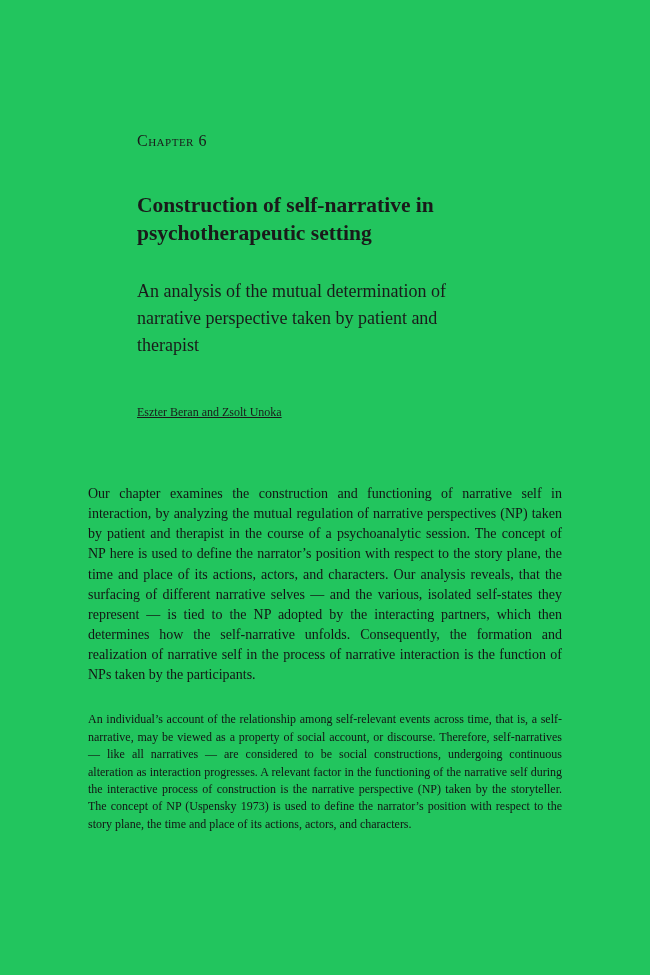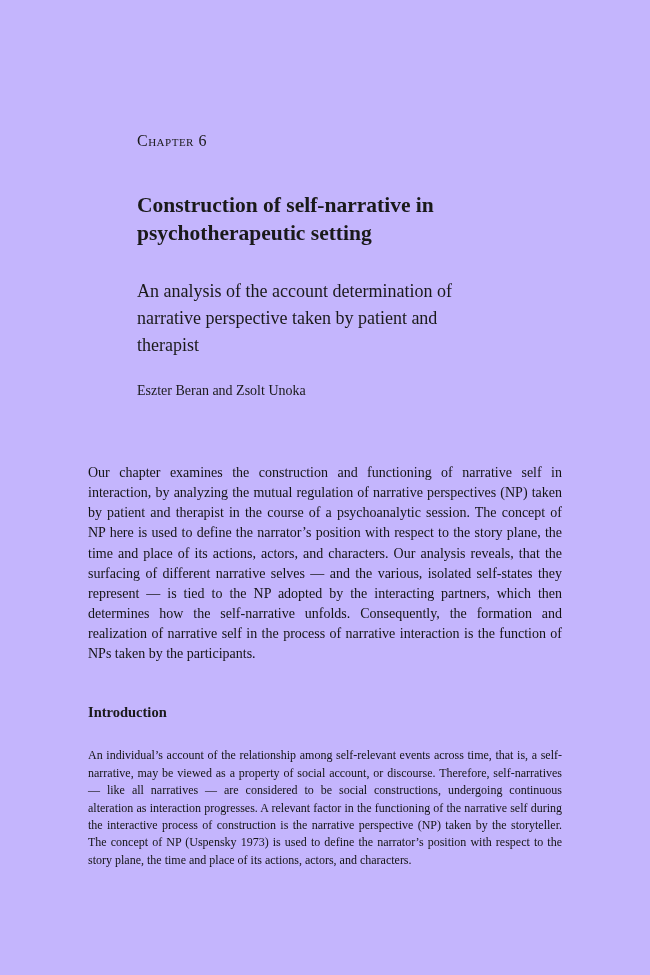--- a/index.html
+++ b/index.html
@@ -5,21 +5,21 @@
   html, body {
     margin: 0;
     padding: 0;
     background: #ffffff;
   }
   .page {
     position: relative;
     width: 650px;
     height: 975px;
     margin: 0 auto;
-    background: #c4b5fd;
+    background: #22c55e;
     font-family: "Liberation Serif", "DejaVu Serif", serif;
     color: #1a1a1a;
     box-sizing: border-box;
     padding: 132px 88px 0 88px;
     overflow: hidden;
   }
   .front-matter {
     margin-left: 49px;   
     margin-right: 10px;
   }
@@ -37,22 +37,23 @@
     max-width: 350px;
   }
   .chapter-subtitle {
     margin-top: 30px;
     font-size: 18px;
     font-weight: normal;
     line-height: 1.5;
     max-width: 360px;
   }
   .authors {
-    margin-top: 24px;
-    font-size: 14px;
+    margin-top: 46px;
+    font-size: 12px;
+    text-decoration: underline;
   }
   .abstract {
     margin-top: 64px;
     font-size: 14px;
     line-height: 1.44;
     text-align: justify;
     color: #141414;
   }
   .section-heading {
     margin-top: 40px;
@@ -70,24 +71,23 @@
 </head>
 <body>
 
 <div class="page">
 
   <div class="front-matter">
     <div class="chapter-label">Chapter 6</div>
 
     <h1 class="chapter-title">Construction of self-narrative in psychotherapeutic setting</h1>
 
-    <h2 class="chapter-subtitle">An analysis of the account determination of narrative perspective taken by patient and therapist</h2>
+    <h2 class="chapter-subtitle">An analysis of the mutual determination of narrative perspective taken by patient and therapist</h2>
 
     <div class="authors">Eszter Beran and Zsolt Unoka</div>
   </div>
 
   <p class="abstract">Our chapter examines the construction and functioning of narrative self in interaction, by analyzing the mutual regulation of narrative perspectives (NP) taken by patient and therapist in the course of a psychoanalytic session. The concept of NP here is used to define the narrator’s position with respect to the story plane, the time and place of its actions, actors, and characters. Our analysis reveals, that the surfacing of different narrative selves — and the various, isolated self-states they represent — is tied to the NP adopted by the interacting partners, which then determines how the self-narrative unfolds. Consequently, the formation and realization of narrative self in the process of narrative interaction is the function of NPs taken by the participants.</p>
 
-  <h3 class="section-heading">Introduction</h3>
 
   <p class="section-body">An individual’s account of the relationship among self-relevant events across time, that is, a self-narrative, may be viewed as a property of social account, or discourse. Therefore, self-narratives — like all narratives — are considered to be social constructions, undergoing continuous alteration as interaction progresses. A relevant factor in the functioning of the narrative self during the interactive process of construction is the narrative perspective (NP) taken by the storyteller. The concept of NP (Uspensky 1973) is used to define the narrator’s position with respect to the story plane, the time and place of its actions, actors, and characters.</p>
 
 </div>
 
 </body></html>

